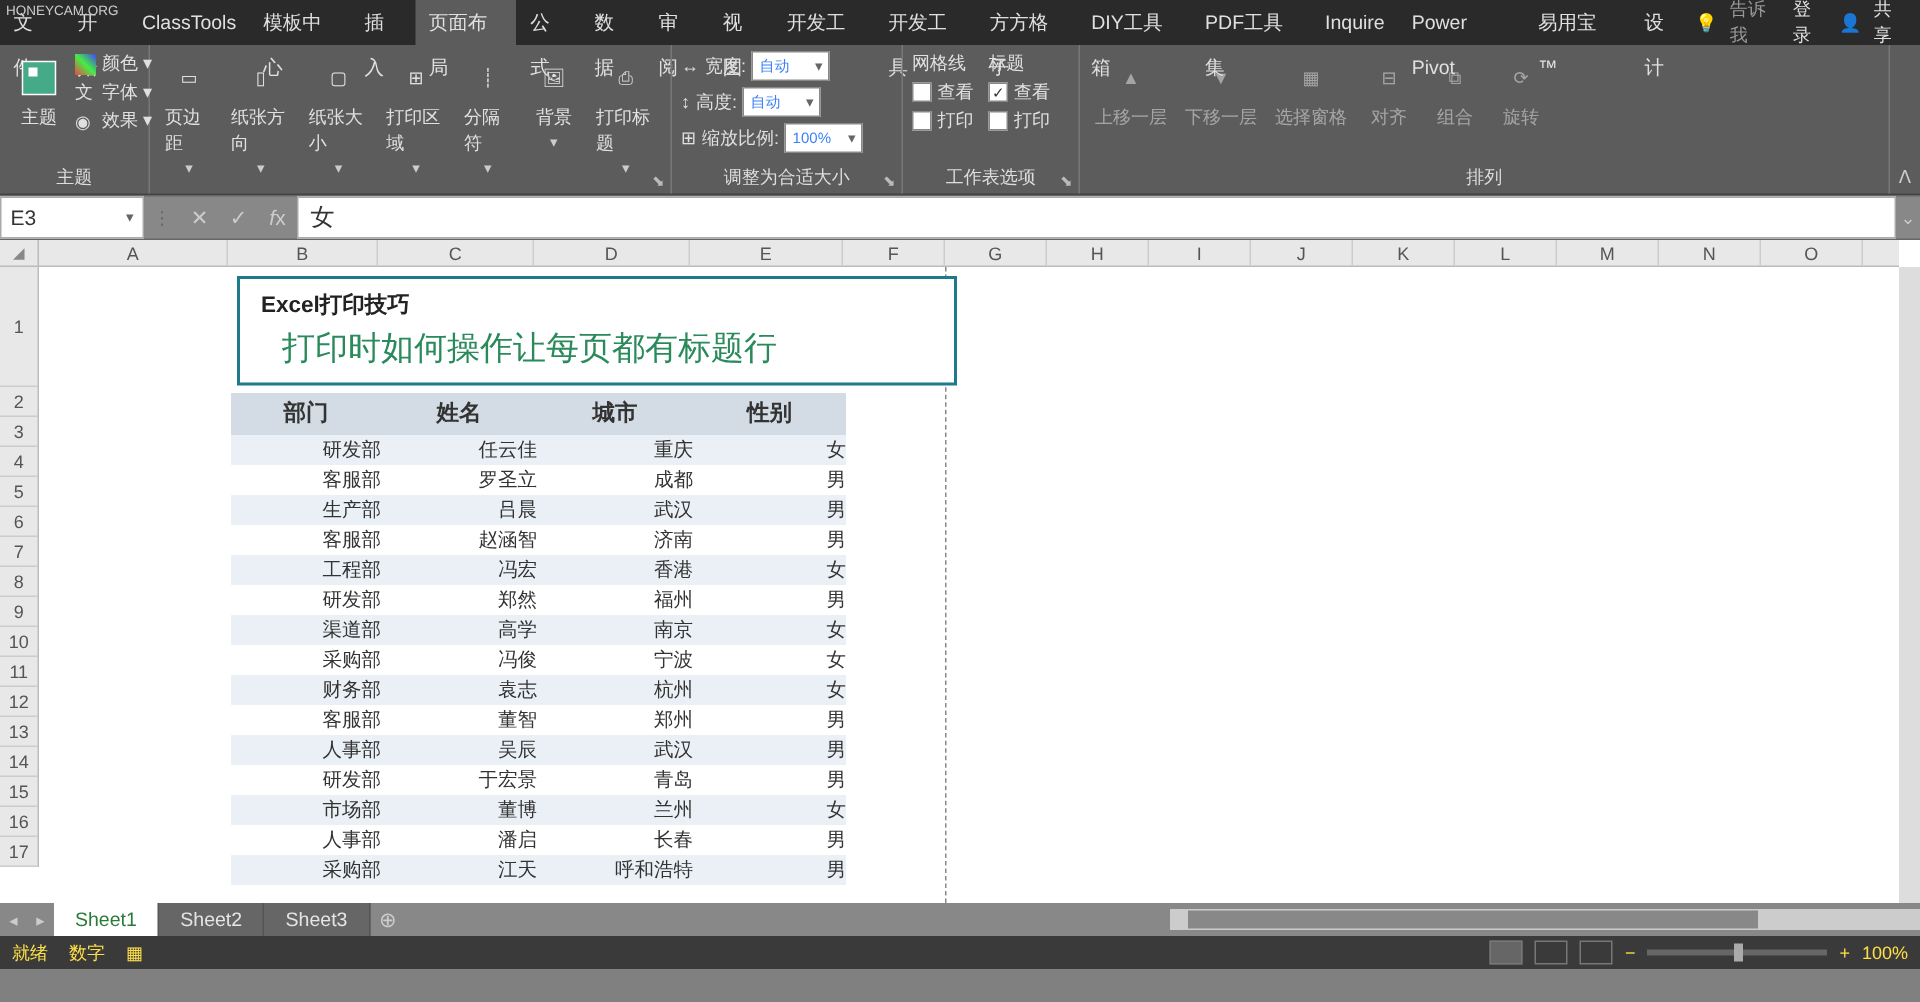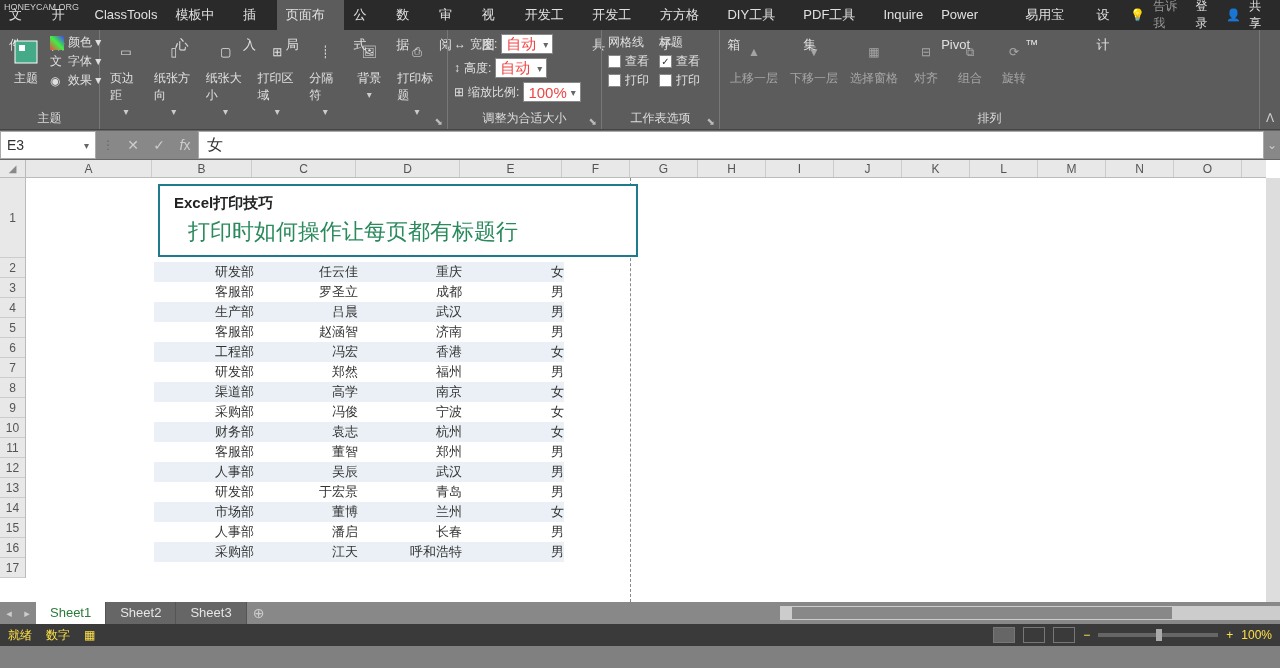--- a/index.html
+++ b/index.html
@@ -14,21 +14,21 @@
 .tellme { color:#999; }
 
 .ribbon { background:#5c5c5c; height:100px; display:flex; color:#e0e0e0; border-bottom:1px solid #444; }
 .group { border-right:1px solid #777; padding:4px 6px 0; display:flex; flex-direction:column; }
 .group-body { flex:1; display:flex; align-items:flex-start; gap:4px; }
 .group-label { text-align:center; font-size:12px; padding:2px 0; color:#ddd; }
 .rbtn { display:flex; flex-direction:column; align-items:center; gap:2px; padding:2px 4px; cursor:pointer; font-size:12px; }
 .ricon { width:32px; height:32px; display:flex; align-items:center; justify-content:center; }
 .vstack { display:flex; flex-direction:column; gap:2px; }
 .hrow { display:flex; align-items:center; gap:4px; font-size:12px; white-space:nowrap; }
-.combo { background:#fff; color:#ef4444; border:1px solid #888; height:20px; min-width:52px; padding:0 4px; font-size:15px; display:inline-flex; align-items:center; justify-content:space-between; }
+.combo { background:#fff; color:#3b82f6; border:1px solid #888; height:20px; min-width:52px; padding:0 4px; font-size:10px; display:inline-flex; align-items:center; justify-content:space-between; }
 .combo::after { content:"▾"; color:#666; font-size:10px; margin-left:4px; }
 .chk { width:13px; height:13px; background:#fff; border:1px solid #888; display:inline-flex; align-items:center; justify-content:center; font-size:10px; color:#333; }
 .chev { font-size:10px; color:#ccc; }
 .dlaunch { position:absolute; bottom:2px; right:4px; font-size:10px; color:#bbb; }
 .group.rel { position:relative; }
 .namebox-row { height:30px; display:flex; align-items:center; background:#888; border-top:1px solid #666; border-bottom:1px solid #666; }
 .namebox { width:96px; height:28px; background:#fff; color:#333; border:1px solid #aaa; padding:0 6px; display:flex; align-items:center; font-size:14px; }
 .namebox .dd { margin-left:auto; color:#666; font-size:10px; }
 .div3 { width:24px; height:28px; display:flex; align-items:center; justify-content:center; color:#666; }
 .fxarea { display:flex; align-items:center; flex:1; height:28px; }
@@ -318,20 +318,26 @@
       <div class="rh">16</div>
       <div class="rh">17</div>
     </div>
   <div class="cells" id="cells">
     <div class="pagebreak" style="left:604px"></div>
   <div class="titlebox" style="left: 132px; top: 6px; width: 480px;">
         <div class="t1">Excel打印技巧</div>
         <div class="t2">打印时如何操作让每页都有标题行</div>
       </div>
       <div class="datatable" style="left: 128px; top: 84px; width: 410px;">
+        <div class="hdr-row">
+          <div class="hdr-cell" style="width: 100px;">部门</div>
+          <div class="hdr-cell" style="width: 104px;">姓名</div>
+          <div class="hdr-cell" style="width: 104px;">城市</div>
+          <div class="hdr-cell" style="width: 102px;">性别</div>
+        </div>
         <div class="data-row odd">
           <div class="dc" style="width: 100px;">研发部</div>
           <div class="dc" style="width: 104px;">任云佳</div>
           <div class="dc" style="width: 104px;">重庆</div>
           <div class="dc" style="width: 102px;">女</div>
         </div>
         <div class="data-row even">
           <div class="dc" style="width: 100px;">客服部</div>
           <div class="dc" style="width: 104px;">罗圣立</div>
           <div class="dc" style="width: 104px;">成都</div>

